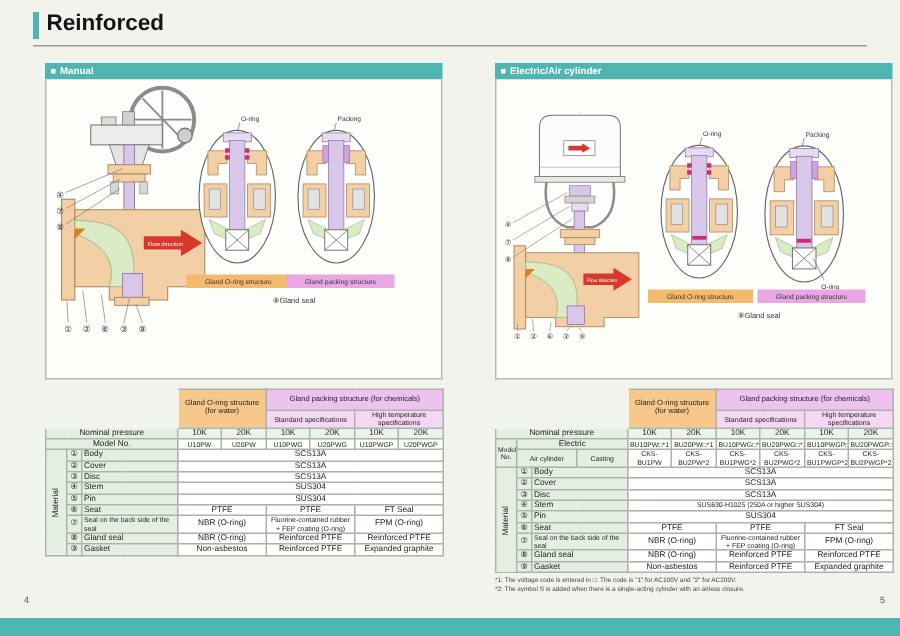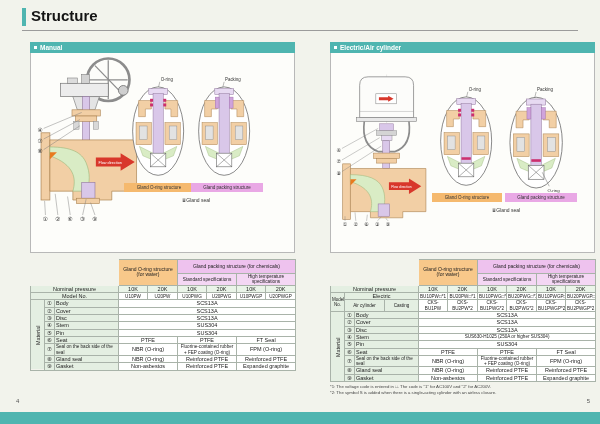--- a/index.html
+++ b/index.html
@@ -65,21 +65,21 @@
   
   .bottom-bar { position:absolute; left:0; right:0; bottom:0; height:12px; background:#4fb5b0; }
   .page-num { position:absolute; top:398px; font-size:6px; color:#555; }
   .page-num.pleft { left:16px; }
   .page-num.pright { right:10px; }
 </style>
 </head>
 <body>
 
 <div class="title-accent"></div>
-<div class="page-title">Structure</div>
+<div class="page-title">Reinforced</div>
 <div class="title-underline"></div>
 
 <section class="section left">
   <div class="section-header">
     <span class="bullet"></span>
     <span>Manual</span>
   </div>
 
   <div class="diagram-box">
 

